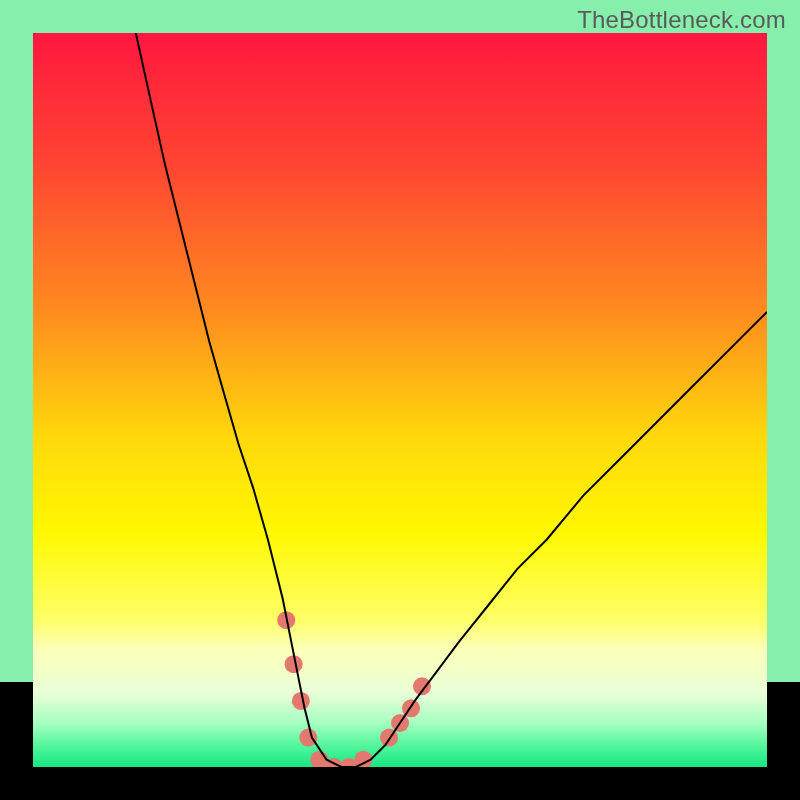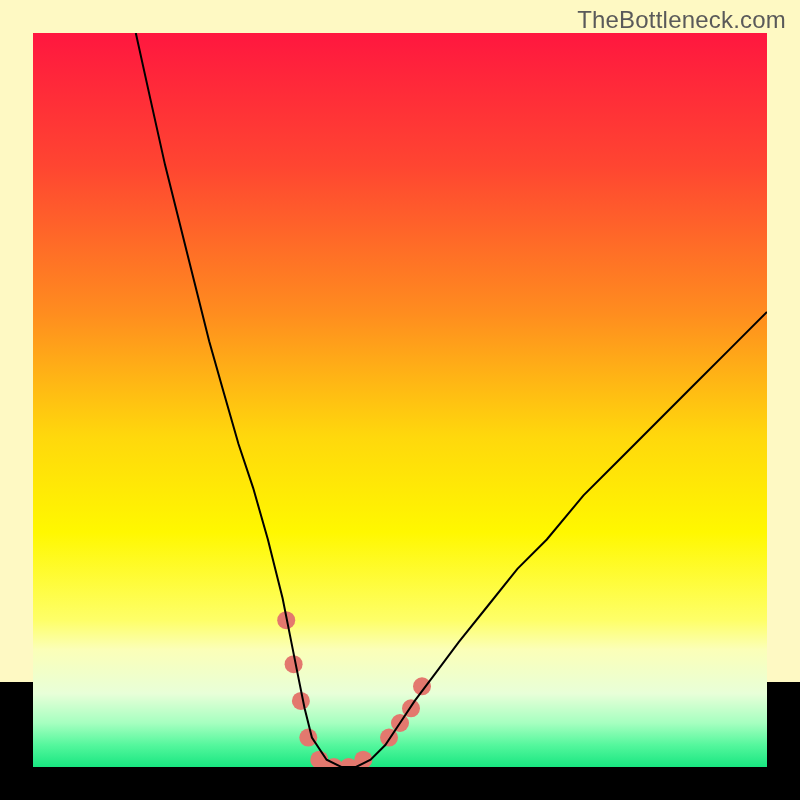--- a/index.html
+++ b/index.html
@@ -1,21 +1,21 @@
 <!DOCTYPE html>
 <html><head>
 <meta charset="utf-8">
 <style>
   * { margin: 0; padding: 0; box-sizing: border-box; }
   html, body { width: 800px; height: 800px; overflow: hidden; background: #000; }
   .frame {
     position: relative;
     width: 800px;
     height: 682px;
-    background: #fef9c3;
+    background: #86efac;
   }
   .watermark {
     position: absolute;
     top: 6px;
     right: 14px;
     font-family: Arial, Helvetica, sans-serif;
     font-size: 24px;
     color: #5a5a5a;
     letter-spacing: 0.2px;
     z-index: 10;

